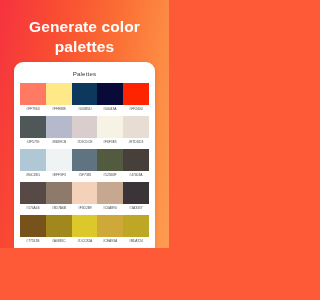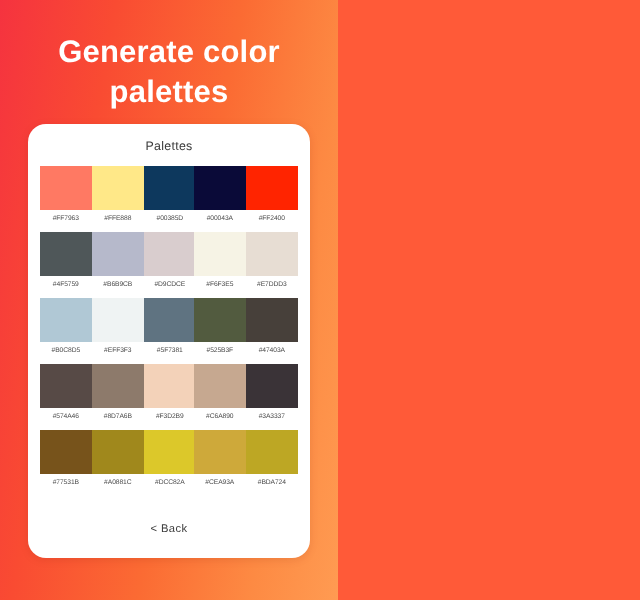--- a/index.html
+++ b/index.html
@@ -9,21 +9,21 @@
   body {
     width: 169px;
     height: 300px;
     overflow: hidden;
     font-family: "Liberation Sans", sans-serif;
     background: #ff5a38;
   }
   #screen {
     position: relative;
     width: 169px;
-    height: 300px;
+    height: 248px;
     background: linear-gradient(100deg, #f5333f 0%, #f94b32 26%, #fb6b33 55%, #fd8a43 80%, #ff9b52 100%);
     overflow: hidden;
     box-sizing: border-box;
   }
   #heading {
     padding: 17px 14px 0 14px;
     text-align: center;
     color: #ffffff;
     font-size: 15.5px;
     font-weight: bold;

